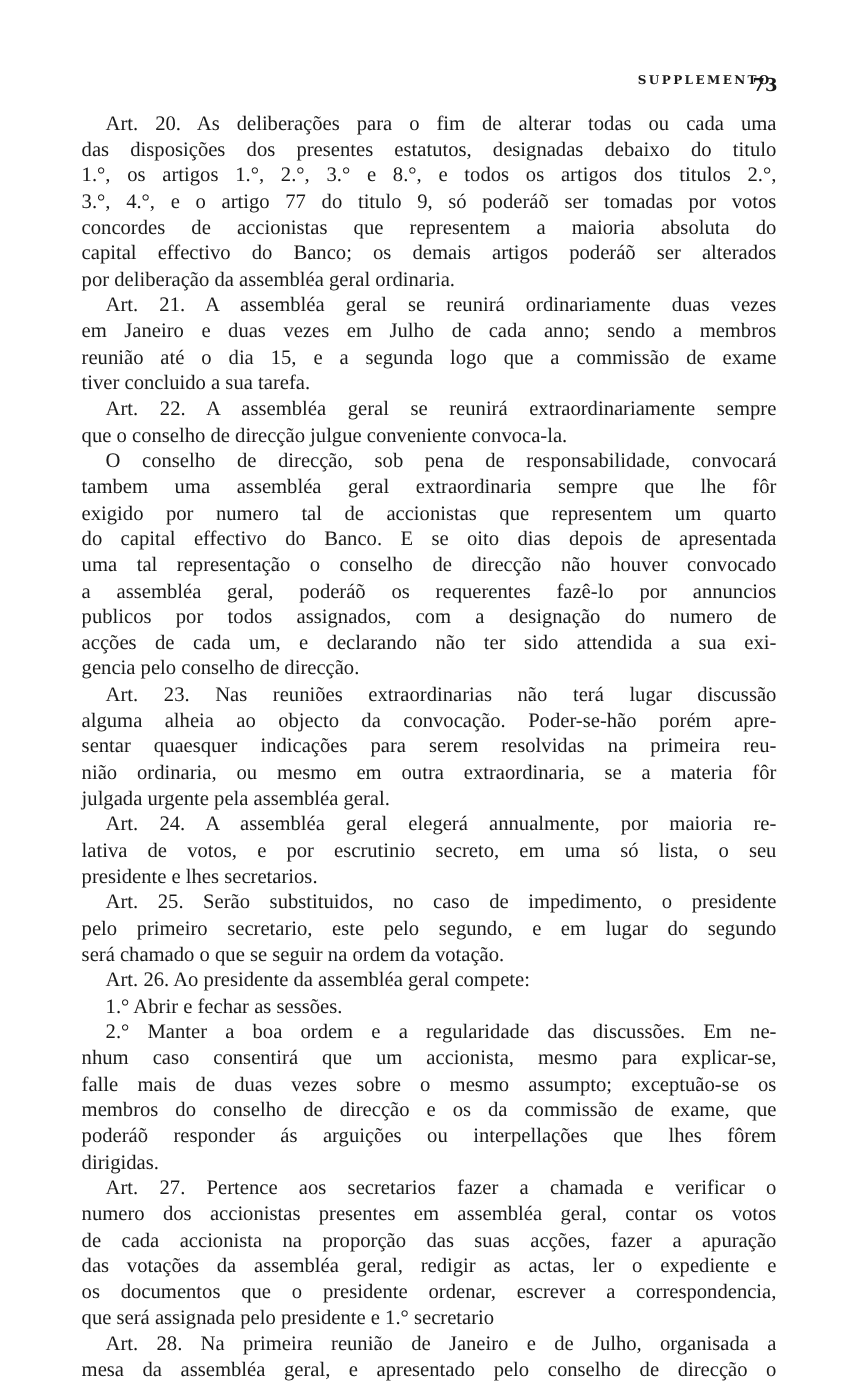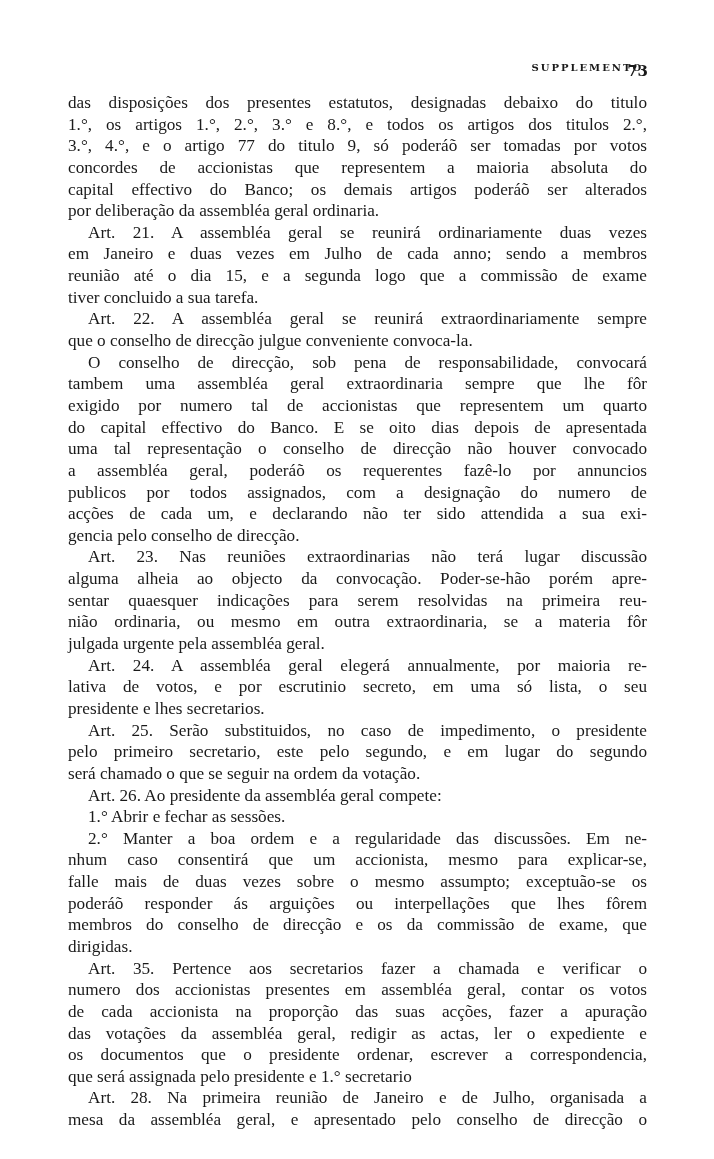--- a/index.html
+++ b/index.html
@@ -17,20 +17,21 @@
 </style>
 </head>
 <body>
 
 <div class="page">
   <div class="header">
     <div class="running-title">SUPPLEMENTO.</div>
     <div class="page-number">73</div>
   </div>
   <div class="body" id="body">
+      <span class="line indent">Art. 20. As deliberações para o fim de alterar todas ou cada uma</span>
       <span class="line">das disposições dos presentes estatutos, designadas debaixo do titulo</span>
       <span class="line">1.°, os artigos 1.°, 2.°, 3.° e 8.°, e todos os artigos dos titulos 2.°,</span>
       <span class="line">3.°, 4.°, e o artigo 77 do titulo 9, só poderáõ ser tomadas por votos</span>
       <span class="line">concordes de accionistas que representem a maioria absoluta do</span>
       <span class="line">capital effectivo do Banco; os demais artigos poderáõ ser alterados</span>
       <span class="line last">por deliberação da assembléa geral ordinaria.</span>
       <span class="line indent">Art. 21. A assembléa geral se reunirá ordinariamente duas vezes</span>
       <span class="line">em Janeiro e duas vezes em Julho de cada anno; sendo a membros</span>
       <span class="line">reunião até o dia 15, e a segunda logo que a commissão de exame</span>
       <span class="line last">tiver concluido a sua tarefa.</span>
@@ -54,24 +55,24 @@
       <span class="line">lativa de votos, e por escrutinio secreto, em uma só lista, o seu</span>
       <span class="line last">presidente e lhes secretarios.</span>
       <span class="line indent">Art. 25. Serão substituidos, no caso de impedimento, o presidente</span>
       <span class="line">pelo primeiro secretario, este pelo segundo, e em lugar do segundo</span>
       <span class="line last">será chamado o que se seguir na ordem da votação.</span>
       <span class="line indent last">Art. 26. Ao presidente da assembléa geral compete:</span>
       <span class="line indent last">1.° Abrir e fechar as sessões.</span>
       <span class="line indent">2.° Manter a boa ordem e a regularidade das discussões. Em ne-</span>
       <span class="line">nhum caso consentirá que um accionista, mesmo para explicar-se,</span>
       <span class="line">falle mais de duas vezes sobre o mesmo assumpto; exceptuão-se os</span>
+      <span class="line">membros do conselho de direcção e os da commissão de exame, que</span>
       <span class="line">poderáõ responder ás arguições ou interpellações que lhes fôrem</span>
-      <span class="line">membros do conselho de direcção e os da commissão de exame, que</span>
       <span class="line last">dirigidas.</span>
-      <span class="line indent">Art. 35. Pertence aos secretarios fazer a chamada e verificar o</span>
+      <span class="line indent">Art. 27. Pertence aos secretarios fazer a chamada e verificar o</span>
       <span class="line">numero dos accionistas presentes em assembléa geral, contar os votos</span>
       <span class="line">de cada accionista na proporção das suas acções, fazer a apuração</span>
       <span class="line">das votações da assembléa geral, redigir as actas, ler o expediente e</span>
       <span class="line">os documentos que o presidente ordenar, escrever a correspondencia,</span>
       <span class="line last">que será assignada pelo presidente e 1.° secretario</span>
       <span class="line indent">Art. 28. Na primeira reunião de Janeiro e de Julho, organisada a</span>
       <span class="line">mesa da assembléa geral, e apresentado pelo conselho de direcção o</span>
     </div>
 </div>
 

